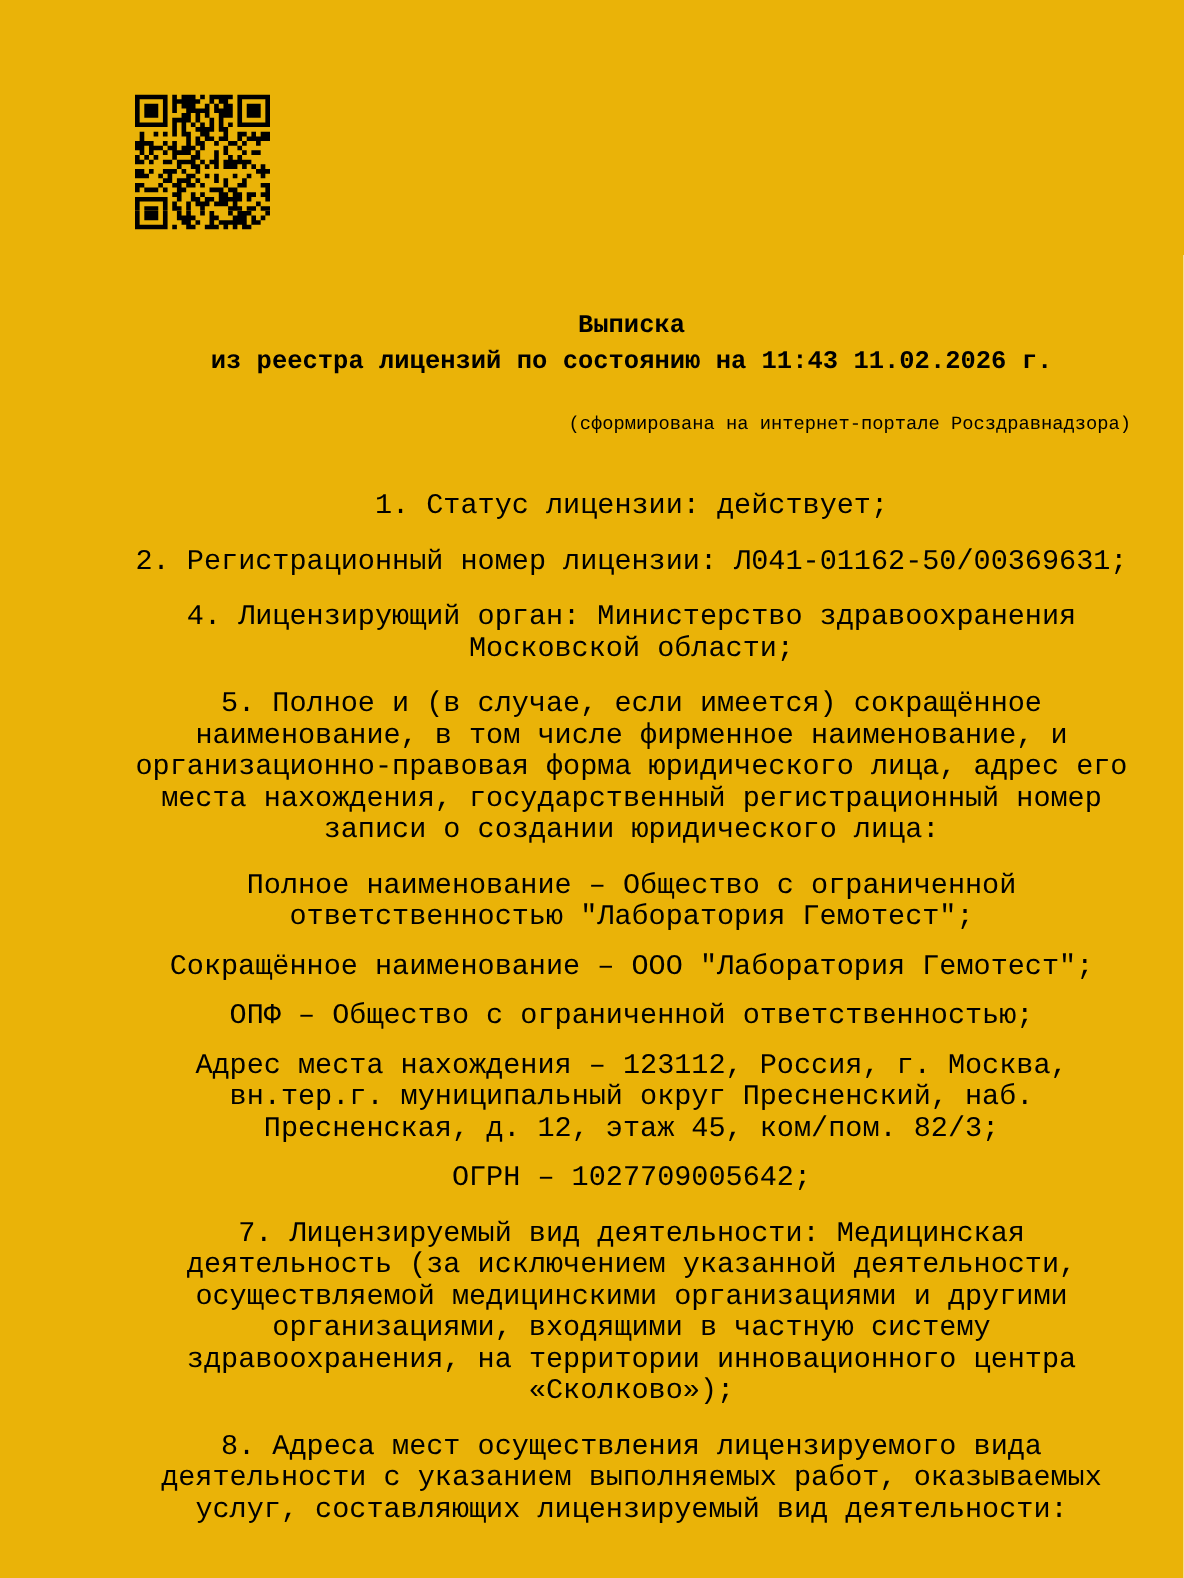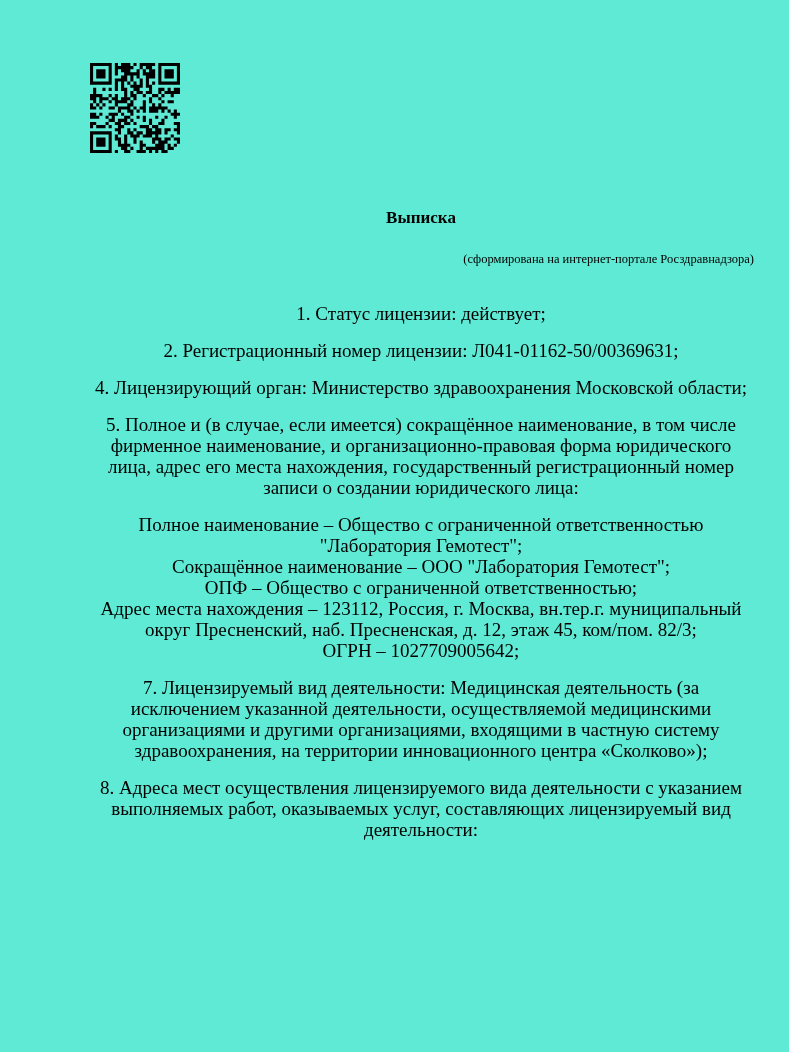--- a/index.html
+++ b/index.html
@@ -4,23 +4,23 @@
 <style>
   html, body {
     margin: 0;
     padding: 0;
     background: #ffffff;
   }
   .page {
     position: relative;
     width: 789px;
     height: 1052px;
-    background: #5eead4;
+    background: #eab308;
     color: #000000;
-    font-family: Liberation Serif, serif;
+    font-family: Liberation Mono, monospace;
     overflow: hidden;
   }
   .qr {
     position: absolute;
     left: 90px;
     top: 63px;
     width: 90px;
     height: 90px;
   }
   .content {
@@ -48,36 +48,37 @@
     line-height: 21px;
     text-align: center;
   }
   .para {
     margin: 0 0 16px 0;
   }
   .org-block {
     margin: 0 0 16px 0;
   }
   .org-line {
-    margin: 0;
+    margin: 12px;
   }
 </style>
 </head>
 <body>
 
 <div class="page">
 
   <svg class="qr" viewBox="0 0 90 90" xmlns="http://www.w3.org/2000/svg">
       <path d="M0.00 0.00h3.10v3.10h-3.10zM3.10 0.00h3.10v3.10h-3.10zM6.21 0.00h3.10v3.10h-3.10zM9.31 0.00h3.10v3.10h-3.10zM12.41 0.00h3.10v3.10h-3.10zM15.52 0.00h3.10v3.10h-3.10zM18.62 0.00h3.10v3.10h-3.10zM24.83 0.00h3.10v3.10h-3.10zM31.03 0.00h3.10v3.10h-3.10zM34.14 0.00h3.10v3.10h-3.10zM37.24 0.00h3.10v3.10h-3.10zM43.45 0.00h3.10v3.10h-3.10zM49.66 0.00h3.10v3.10h-3.10zM52.76 0.00h3.10v3.10h-3.10zM55.86 0.00h3.10v3.10h-3.10zM58.97 0.00h3.10v3.10h-3.10zM62.07 0.00h3.10v3.10h-3.10zM68.28 0.00h3.10v3.10h-3.10zM71.38 0.00h3.10v3.10h-3.10zM74.48 0.00h3.10v3.10h-3.10zM77.59 0.00h3.10v3.10h-3.10zM80.69 0.00h3.10v3.10h-3.10zM83.79 0.00h3.10v3.10h-3.10zM86.90 0.00h3.10v3.10h-3.10zM0.00 3.10h3.10v3.10h-3.10zM18.62 3.10h3.10v3.10h-3.10zM24.83 3.10h3.10v3.10h-3.10zM27.93 3.10h3.10v3.10h-3.10zM31.03 3.10h3.10v3.10h-3.10zM34.14 3.10h3.10v3.10h-3.10zM37.24 3.10h3.10v3.10h-3.10zM40.34 3.10h3.10v3.10h-3.10zM49.66 3.10h3.10v3.10h-3.10zM55.86 3.10h3.10v3.10h-3.10zM58.97 3.10h3.10v3.10h-3.10zM68.28 3.10h3.10v3.10h-3.10zM86.90 3.10h3.10v3.10h-3.10zM0.00 6.21h3.10v3.10h-3.10zM6.21 6.21h3.10v3.10h-3.10zM9.31 6.21h3.10v3.10h-3.10zM12.41 6.21h3.10v3.10h-3.10zM18.62 6.21h3.10v3.10h-3.10zM24.83 6.21h3.10v3.10h-3.10zM31.03 6.21h3.10v3.10h-3.10zM34.14 6.21h3.10v3.10h-3.10zM37.24 6.21h3.10v3.10h-3.10zM46.55 6.21h3.10v3.10h-3.10zM52.76 6.21h3.10v3.10h-3.10zM58.97 6.21h3.10v3.10h-3.10zM62.07 6.21h3.10v3.10h-3.10zM68.28 6.21h3.10v3.10h-3.10zM74.48 6.21h3.10v3.10h-3.10zM77.59 6.21h3.10v3.10h-3.10zM80.69 6.21h3.10v3.10h-3.10zM86.90 6.21h3.10v3.10h-3.10zM0.00 9.31h3.10v3.10h-3.10zM6.21 9.31h3.10v3.10h-3.10zM9.31 9.31h3.10v3.10h-3.10zM12.41 9.31h3.10v3.10h-3.10zM18.62 9.31h3.10v3.10h-3.10zM24.83 9.31h3.10v3.10h-3.10zM34.14 9.31h3.10v3.10h-3.10zM37.24 9.31h3.10v3.10h-3.10zM40.34 9.31h3.10v3.10h-3.10zM43.45 9.31h3.10v3.10h-3.10zM46.55 9.31h3.10v3.10h-3.10zM52.76 9.31h3.10v3.10h-3.10zM55.86 9.31h3.10v3.10h-3.10zM58.97 9.31h3.10v3.10h-3.10zM62.07 9.31h3.10v3.10h-3.10zM68.28 9.31h3.10v3.10h-3.10zM74.48 9.31h3.10v3.10h-3.10zM77.59 9.31h3.10v3.10h-3.10zM80.69 9.31h3.10v3.10h-3.10zM86.90 9.31h3.10v3.10h-3.10zM0.00 12.41h3.10v3.10h-3.10zM6.21 12.41h3.10v3.10h-3.10zM9.31 12.41h3.10v3.10h-3.10zM12.41 12.41h3.10v3.10h-3.10zM18.62 12.41h3.10v3.10h-3.10zM31.03 12.41h3.10v3.10h-3.10zM34.14 12.41h3.10v3.10h-3.10zM40.34 12.41h3.10v3.10h-3.10zM46.55 12.41h3.10v3.10h-3.10zM55.86 12.41h3.10v3.10h-3.10zM58.97 12.41h3.10v3.10h-3.10zM62.07 12.41h3.10v3.10h-3.10zM68.28 12.41h3.10v3.10h-3.10zM74.48 12.41h3.10v3.10h-3.10zM77.59 12.41h3.10v3.10h-3.10zM80.69 12.41h3.10v3.10h-3.10zM86.90 12.41h3.10v3.10h-3.10zM0.00 15.52h3.10v3.10h-3.10zM18.62 15.52h3.10v3.10h-3.10zM24.83 15.52h3.10v3.10h-3.10zM27.93 15.52h3.10v3.10h-3.10zM31.03 15.52h3.10v3.10h-3.10zM34.14 15.52h3.10v3.10h-3.10zM40.34 15.52h3.10v3.10h-3.10zM49.66 15.52h3.10v3.10h-3.10zM55.86 15.52h3.10v3.10h-3.10zM68.28 15.52h3.10v3.10h-3.10zM86.90 15.52h3.10v3.10h-3.10zM0.00 18.62h3.10v3.10h-3.10zM3.10 18.62h3.10v3.10h-3.10zM6.21 18.62h3.10v3.10h-3.10zM9.31 18.62h3.10v3.10h-3.10zM12.41 18.62h3.10v3.10h-3.10zM15.52 18.62h3.10v3.10h-3.10zM18.62 18.62h3.10v3.10h-3.10zM24.83 18.62h3.10v3.10h-3.10zM31.03 18.62h3.10v3.10h-3.10zM37.24 18.62h3.10v3.10h-3.10zM43.45 18.62h3.10v3.10h-3.10zM49.66 18.62h3.10v3.10h-3.10zM55.86 18.62h3.10v3.10h-3.10zM62.07 18.62h3.10v3.10h-3.10zM68.28 18.62h3.10v3.10h-3.10zM71.38 18.62h3.10v3.10h-3.10zM74.48 18.62h3.10v3.10h-3.10zM77.59 18.62h3.10v3.10h-3.10zM80.69 18.62h3.10v3.10h-3.10zM83.79 18.62h3.10v3.10h-3.10zM86.90 18.62h3.10v3.10h-3.10zM24.83 21.72h3.10v3.10h-3.10zM31.03 21.72h3.10v3.10h-3.10zM40.34 21.72h3.10v3.10h-3.10zM43.45 21.72h3.10v3.10h-3.10zM46.55 21.72h3.10v3.10h-3.10zM49.66 21.72h3.10v3.10h-3.10zM55.86 21.72h3.10v3.10h-3.10zM58.97 21.72h3.10v3.10h-3.10zM3.10 24.83h3.10v3.10h-3.10zM12.41 24.83h3.10v3.10h-3.10zM18.62 24.83h3.10v3.10h-3.10zM24.83 24.83h3.10v3.10h-3.10zM31.03 24.83h3.10v3.10h-3.10zM34.14 24.83h3.10v3.10h-3.10zM43.45 24.83h3.10v3.10h-3.10zM46.55 24.83h3.10v3.10h-3.10zM58.97 24.83h3.10v3.10h-3.10zM68.28 24.83h3.10v3.10h-3.10zM71.38 24.83h3.10v3.10h-3.10zM77.59 24.83h3.10v3.10h-3.10zM83.79 24.83h3.10v3.10h-3.10zM86.90 24.83h3.10v3.10h-3.10zM3.10 27.93h3.10v3.10h-3.10zM34.14 27.93h3.10v3.10h-3.10zM40.34 27.93h3.10v3.10h-3.10zM46.55 27.93h3.10v3.10h-3.10zM49.66 27.93h3.10v3.10h-3.10zM55.86 27.93h3.10v3.10h-3.10zM58.97 27.93h3.10v3.10h-3.10zM68.28 27.93h3.10v3.10h-3.10zM74.48 27.93h3.10v3.10h-3.10zM77.59 27.93h3.10v3.10h-3.10zM80.69 27.93h3.10v3.10h-3.10zM83.79 27.93h3.10v3.10h-3.10zM86.90 27.93h3.10v3.10h-3.10zM0.00 31.03h3.10v3.10h-3.10zM3.10 31.03h3.10v3.10h-3.10zM6.21 31.03h3.10v3.10h-3.10zM9.31 31.03h3.10v3.10h-3.10zM18.62 31.03h3.10v3.10h-3.10zM24.83 31.03h3.10v3.10h-3.10zM34.14 31.03h3.10v3.10h-3.10zM40.34 31.03h3.10v3.10h-3.10zM43.45 31.03h3.10v3.10h-3.10zM52.76 31.03h3.10v3.10h-3.10zM62.07 31.03h3.10v3.10h-3.10zM65.17 31.03h3.10v3.10h-3.10zM71.38 31.03h3.10v3.10h-3.10zM80.69 31.03h3.10v3.10h-3.10zM0.00 34.14h3.10v3.10h-3.10zM3.10 34.14h3.10v3.10h-3.10zM9.31 34.14h3.10v3.10h-3.10zM12.41 34.14h3.10v3.10h-3.10zM15.52 34.14h3.10v3.10h-3.10zM21.72 34.14h3.10v3.10h-3.10zM24.83 34.14h3.10v3.10h-3.10zM31.03 34.14h3.10v3.10h-3.10zM34.14 34.14h3.10v3.10h-3.10zM37.24 34.14h3.10v3.10h-3.10zM43.45 34.14h3.10v3.10h-3.10zM58.97 34.14h3.10v3.10h-3.10zM68.28 34.14h3.10v3.10h-3.10zM3.10 37.24h3.10v3.10h-3.10zM9.31 37.24h3.10v3.10h-3.10zM18.62 37.24h3.10v3.10h-3.10zM24.83 37.24h3.10v3.10h-3.10zM27.93 37.24h3.10v3.10h-3.10zM31.03 37.24h3.10v3.10h-3.10zM34.14 37.24h3.10v3.10h-3.10zM40.34 37.24h3.10v3.10h-3.10zM52.76 37.24h3.10v3.10h-3.10zM58.97 37.24h3.10v3.10h-3.10zM71.38 37.24h3.10v3.10h-3.10zM77.59 37.24h3.10v3.10h-3.10zM80.69 37.24h3.10v3.10h-3.10zM0.00 40.34h3.10v3.10h-3.10zM6.21 40.34h3.10v3.10h-3.10zM12.41 40.34h3.10v3.10h-3.10zM24.83 40.34h3.10v3.10h-3.10zM37.24 40.34h3.10v3.10h-3.10zM40.34 40.34h3.10v3.10h-3.10zM52.76 40.34h3.10v3.10h-3.10zM62.07 40.34h3.10v3.10h-3.10zM68.28 40.34h3.10v3.10h-3.10zM0.00 43.45h3.10v3.10h-3.10zM3.10 43.45h3.10v3.10h-3.10zM9.31 43.45h3.10v3.10h-3.10zM18.62 43.45h3.10v3.10h-3.10zM21.72 43.45h3.10v3.10h-3.10zM27.93 43.45h3.10v3.10h-3.10zM31.03 43.45h3.10v3.10h-3.10zM34.14 43.45h3.10v3.10h-3.10zM37.24 43.45h3.10v3.10h-3.10zM43.45 43.45h3.10v3.10h-3.10zM49.66 43.45h3.10v3.10h-3.10zM52.76 43.45h3.10v3.10h-3.10zM58.97 43.45h3.10v3.10h-3.10zM62.07 43.45h3.10v3.10h-3.10zM65.17 43.45h3.10v3.10h-3.10zM68.28 43.45h3.10v3.10h-3.10zM71.38 43.45h3.10v3.10h-3.10zM74.48 43.45h3.10v3.10h-3.10zM27.93 46.55h3.10v3.10h-3.10zM37.24 46.55h3.10v3.10h-3.10zM40.34 46.55h3.10v3.10h-3.10zM46.55 46.55h3.10v3.10h-3.10zM52.76 46.55h3.10v3.10h-3.10zM58.97 46.55h3.10v3.10h-3.10zM62.07 46.55h3.10v3.10h-3.10zM65.17 46.55h3.10v3.10h-3.10zM71.38 46.55h3.10v3.10h-3.10zM77.59 46.55h3.10v3.10h-3.10zM83.79 46.55h3.10v3.10h-3.10zM0.00 49.66h3.10v3.10h-3.10zM3.10 49.66h3.10v3.10h-3.10zM9.31 49.66h3.10v3.10h-3.10zM18.62 49.66h3.10v3.10h-3.10zM21.72 49.66h3.10v3.10h-3.10zM24.83 49.66h3.10v3.10h-3.10zM31.03 49.66h3.10v3.10h-3.10zM40.34 49.66h3.10v3.10h-3.10zM80.69 49.66h3.10v3.10h-3.10zM83.79 49.66h3.10v3.10h-3.10zM86.90 49.66h3.10v3.10h-3.10zM0.00 52.76h3.10v3.10h-3.10zM3.10 52.76h3.10v3.10h-3.10zM6.21 52.76h3.10v3.10h-3.10zM15.52 52.76h3.10v3.10h-3.10zM21.72 52.76h3.10v3.10h-3.10zM34.14 52.76h3.10v3.10h-3.10zM37.24 52.76h3.10v3.10h-3.10zM46.55 52.76h3.10v3.10h-3.10zM52.76 52.76h3.10v3.10h-3.10zM65.17 52.76h3.10v3.10h-3.10zM74.48 52.76h3.10v3.10h-3.10zM83.79 52.76h3.10v3.10h-3.10zM18.62 55.86h3.10v3.10h-3.10zM21.72 55.86h3.10v3.10h-3.10zM27.93 55.86h3.10v3.10h-3.10zM31.03 55.86h3.10v3.10h-3.10zM34.14 55.86h3.10v3.10h-3.10zM40.34 55.86h3.10v3.10h-3.10zM52.76 55.86h3.10v3.10h-3.10zM58.97 55.86h3.10v3.10h-3.10zM71.38 55.86h3.10v3.10h-3.10zM0.00 58.97h3.10v3.10h-3.10zM3.10 58.97h3.10v3.10h-3.10zM15.52 58.97h3.10v3.10h-3.10zM24.83 58.97h3.10v3.10h-3.10zM27.93 58.97h3.10v3.10h-3.10zM34.14 58.97h3.10v3.10h-3.10zM37.24 58.97h3.10v3.10h-3.10zM43.45 58.97h3.10v3.10h-3.10zM58.97 58.97h3.10v3.10h-3.10zM68.28 58.97h3.10v3.10h-3.10zM71.38 58.97h3.10v3.10h-3.10zM83.79 58.97h3.10v3.10h-3.10zM86.90 58.97h3.10v3.10h-3.10zM0.00 62.07h3.10v3.10h-3.10zM6.21 62.07h3.10v3.10h-3.10zM9.31 62.07h3.10v3.10h-3.10zM12.41 62.07h3.10v3.10h-3.10zM18.62 62.07h3.10v3.10h-3.10zM27.93 62.07h3.10v3.10h-3.10zM31.03 62.07h3.10v3.10h-3.10zM49.66 62.07h3.10v3.10h-3.10zM52.76 62.07h3.10v3.10h-3.10zM55.86 62.07h3.10v3.10h-3.10zM62.07 62.07h3.10v3.10h-3.10zM65.17 62.07h3.10v3.10h-3.10zM86.90 62.07h3.10v3.10h-3.10zM24.83 65.17h3.10v3.10h-3.10zM27.93 65.17h3.10v3.10h-3.10zM37.24 65.17h3.10v3.10h-3.10zM43.45 65.17h3.10v3.10h-3.10zM55.86 65.17h3.10v3.10h-3.10zM58.97 65.17h3.10v3.10h-3.10zM65.17 65.17h3.10v3.10h-3.10zM68.28 65.17h3.10v3.10h-3.10zM74.48 65.17h3.10v3.10h-3.10zM77.59 65.17h3.10v3.10h-3.10zM83.79 65.17h3.10v3.10h-3.10zM86.90 65.17h3.10v3.10h-3.10zM0.00 68.28h3.10v3.10h-3.10zM3.10 68.28h3.10v3.10h-3.10zM6.21 68.28h3.10v3.10h-3.10zM9.31 68.28h3.10v3.10h-3.10zM12.41 68.28h3.10v3.10h-3.10zM15.52 68.28h3.10v3.10h-3.10zM18.62 68.28h3.10v3.10h-3.10zM27.93 68.28h3.10v3.10h-3.10zM37.24 68.28h3.10v3.10h-3.10zM40.34 68.28h3.10v3.10h-3.10zM46.55 68.28h3.10v3.10h-3.10zM49.66 68.28h3.10v3.10h-3.10zM55.86 68.28h3.10v3.10h-3.10zM58.97 68.28h3.10v3.10h-3.10zM62.07 68.28h3.10v3.10h-3.10zM65.17 68.28h3.10v3.10h-3.10zM68.28 68.28h3.10v3.10h-3.10zM74.48 68.28h3.10v3.10h-3.10zM86.90 68.28h3.10v3.10h-3.10zM0.00 71.38h3.10v3.10h-3.10zM18.62 71.38h3.10v3.10h-3.10zM24.83 71.38h3.10v3.10h-3.10zM34.14 71.38h3.10v3.10h-3.10zM40.34 71.38h3.10v3.10h-3.10zM43.45 71.38h3.10v3.10h-3.10zM46.55 71.38h3.10v3.10h-3.10zM52.76 71.38h3.10v3.10h-3.10zM55.86 71.38h3.10v3.10h-3.10zM58.97 71.38h3.10v3.10h-3.10zM65.17 71.38h3.10v3.10h-3.10zM80.69 71.38h3.10v3.10h-3.10zM0.00 74.48h3.10v3.10h-3.10zM6.21 74.48h3.10v3.10h-3.10zM9.31 74.48h3.10v3.10h-3.10zM12.41 74.48h3.10v3.10h-3.10zM18.62 74.48h3.10v3.10h-3.10zM24.83 74.48h3.10v3.10h-3.10zM27.93 74.48h3.10v3.10h-3.10zM34.14 74.48h3.10v3.10h-3.10zM43.45 74.48h3.10v3.10h-3.10zM62.07 74.48h3.10v3.10h-3.10zM65.17 74.48h3.10v3.10h-3.10zM68.28 74.48h3.10v3.10h-3.10zM74.48 74.48h3.10v3.10h-3.10zM77.59 74.48h3.10v3.10h-3.10zM83.79 74.48h3.10v3.10h-3.10zM86.90 74.48h3.10v3.10h-3.10zM0.00 77.59h3.10v3.10h-3.10zM6.21 77.59h3.10v3.10h-3.10zM9.31 77.59h3.10v3.10h-3.10zM12.41 77.59h3.10v3.10h-3.10zM18.62 77.59h3.10v3.10h-3.10zM27.93 77.59h3.10v3.10h-3.10zM34.14 77.59h3.10v3.10h-3.10zM43.45 77.59h3.10v3.10h-3.10zM49.66 77.59h3.10v3.10h-3.10zM62.07 77.59h3.10v3.10h-3.10zM68.28 77.59h3.10v3.10h-3.10zM71.38 77.59h3.10v3.10h-3.10zM74.48 77.59h3.10v3.10h-3.10zM86.90 77.59h3.10v3.10h-3.10zM0.00 80.69h3.10v3.10h-3.10zM6.21 80.69h3.10v3.10h-3.10zM9.31 80.69h3.10v3.10h-3.10zM12.41 80.69h3.10v3.10h-3.10zM18.62 80.69h3.10v3.10h-3.10zM27.93 80.69h3.10v3.10h-3.10zM31.03 80.69h3.10v3.10h-3.10zM34.14 80.69h3.10v3.10h-3.10zM37.24 80.69h3.10v3.10h-3.10zM49.66 80.69h3.10v3.10h-3.10zM52.76 80.69h3.10v3.10h-3.10zM65.17 80.69h3.10v3.10h-3.10zM68.28 80.69h3.10v3.10h-3.10zM71.38 80.69h3.10v3.10h-3.10zM77.59 80.69h3.10v3.10h-3.10zM83.79 80.69h3.10v3.10h-3.10zM0.00 83.79h3.10v3.10h-3.10zM18.62 83.79h3.10v3.10h-3.10zM31.03 83.79h3.10v3.10h-3.10zM34.14 83.79h3.10v3.10h-3.10zM40.34 83.79h3.10v3.10h-3.10zM49.66 83.79h3.10v3.10h-3.10zM55.86 83.79h3.10v3.10h-3.10zM58.97 83.79h3.10v3.10h-3.10zM62.07 83.79h3.10v3.10h-3.10zM65.17 83.79h3.10v3.10h-3.10zM68.28 83.79h3.10v3.10h-3.10zM71.38 83.79h3.10v3.10h-3.10zM77.59 83.79h3.10v3.10h-3.10zM80.69 83.79h3.10v3.10h-3.10zM0.00 86.90h3.10v3.10h-3.10zM3.10 86.90h3.10v3.10h-3.10zM6.21 86.90h3.10v3.10h-3.10zM9.31 86.90h3.10v3.10h-3.10zM12.41 86.90h3.10v3.10h-3.10zM15.52 86.90h3.10v3.10h-3.10zM18.62 86.90h3.10v3.10h-3.10zM24.83 86.90h3.10v3.10h-3.10zM34.14 86.90h3.10v3.10h-3.10zM37.24 86.90h3.10v3.10h-3.10zM46.55 86.90h3.10v3.10h-3.10zM49.66 86.90h3.10v3.10h-3.10zM52.76 86.90h3.10v3.10h-3.10zM58.97 86.90h3.10v3.10h-3.10zM65.17 86.90h3.10v3.10h-3.10zM71.38 86.90h3.10v3.10h-3.10zM74.48 86.90h3.10v3.10h-3.10z" fill="#000000"></path>
     </svg>
 
   <div class="content">
 
     <div class="title-block">
       <div>Выписка</div>
+      <div>из реестра лицензий по состоянию на 11:43 11.02.2026 г.</div>
     </div>
 
     <div class="subtitle">(сформирована на интернет-портале Росздравнадзора)</div>
 
     <div class="body-text">
 
       <div>
           <div class="para">1. Статус лицензии: действует;</div>
           <div class="para">2. Регистрационный номер лицензии: Л041-01162-50/00369631;</div>
           <div class="para">4. Лицензирующий орган: Министерство здравоохранения Московской области;</div>

